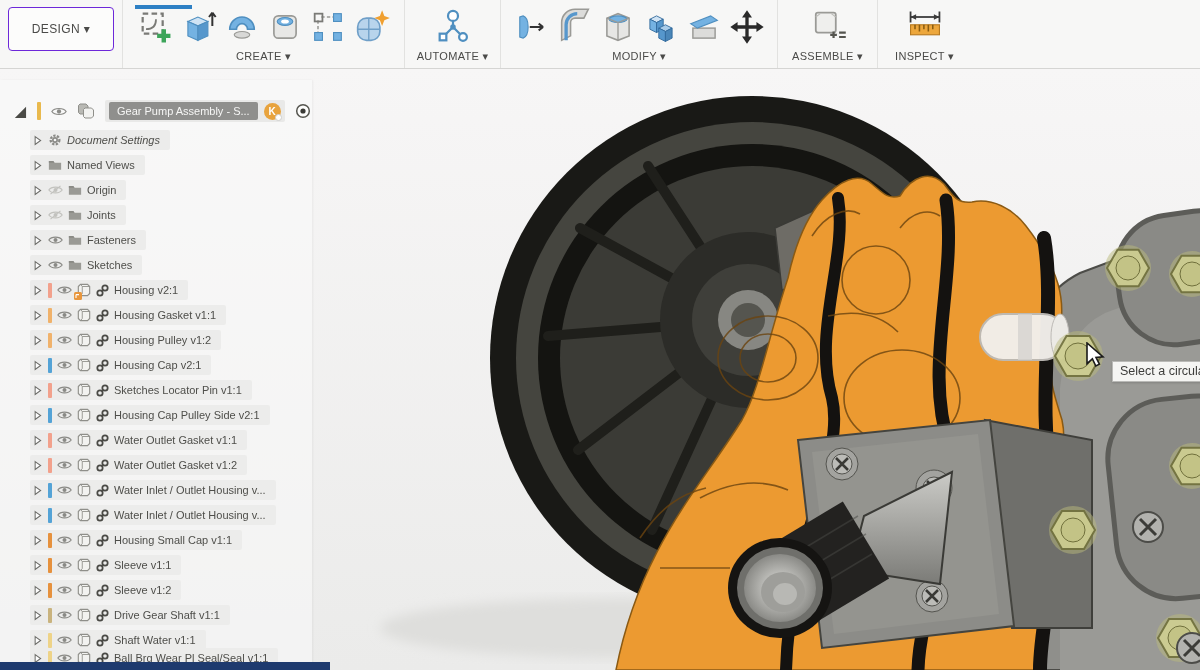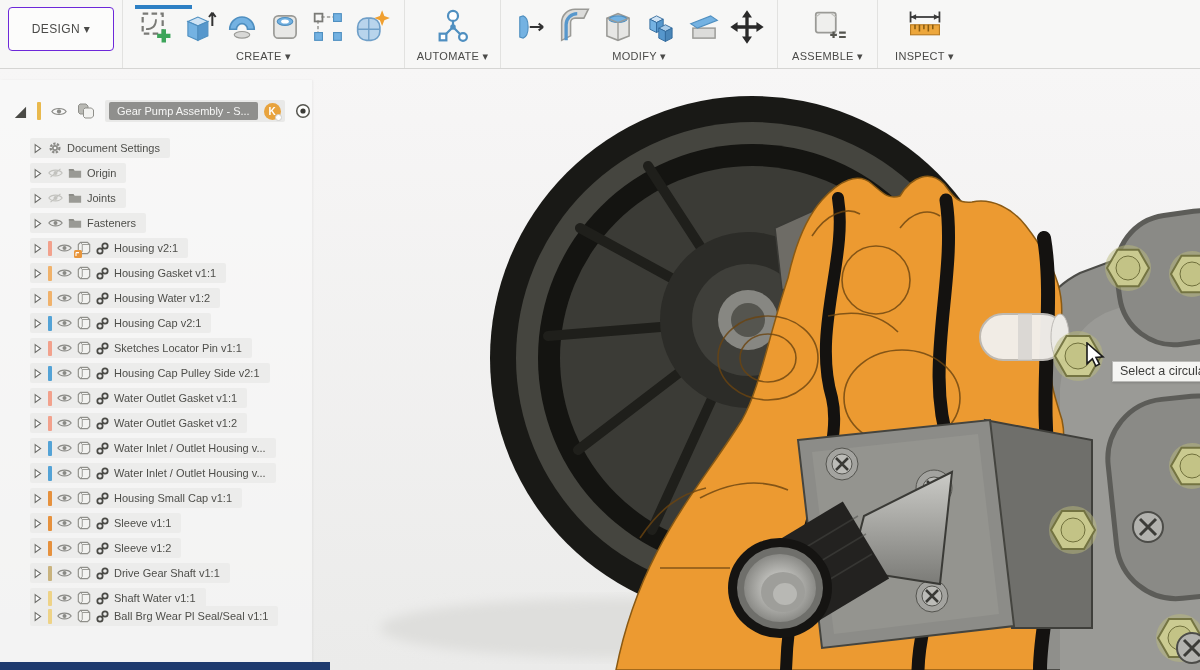--- a/index.html
+++ b/index.html
@@ -31,21 +31,21 @@
   .browser-title{font-size:11px;color:#56564f;letter-spacing:.6px;flex:1;}
   .root-row{display:flex;align-items:center;gap:10px;height:26px;margin:18px 0 0 12px;}
   .root-pill{display:flex;align-items:center;gap:6px;background:#e9e9e8;border-radius:2px;padding:2px 4px;}
   .root-label{background:#8f8f8d;color:#f6f6f5;font-size:11px;padding:3px 8px;border-radius:2px;white-space:nowrap;}
   .avatar{width:17px;height:17px;border-radius:50%;background:#e8a33d;color:#fff;font-size:10px;font-weight:bold;
     display:flex;align-items:center;justify-content:center;position:relative;}
   .avatar:after{content:"";position:absolute;right:-1px;bottom:-1px;width:5px;height:5px;border-radius:50%;background:#fff;border:1px solid #cfcfcd;}
   .root-bar{width:4px;height:18px;border-radius:1px;background:#e9b94d;}
   .tree{margin-top:0;}
   .tree-row{height:20px;margin:0 0 5px 30px;}
-  .tree-row:first-child{margin-top:14px;}
+  .tree-row:first-child{margin-top:6px;font-style:italic;}
   .pill{display:inline-flex;align-items:center;gap:5px;background:#ececeb;border-radius:2px;height:20px;padding:0 10px 0 2px;}
   .tr-arrow svg{width:11px;height:11px;display:block;}
   .tr-bar{width:4px;height:15px;border-radius:1px;display:inline-block;}
   .tr-eye svg{width:15px;height:10px;display:block;}
   .tr-type{position:relative;display:inline-flex;}
   .tr-type svg{width:14px;height:14px;display:block;}
   .tr-badge{position:absolute;left:-3px;bottom:-3px;}
   .tr-badge svg{width:8px;height:8px;}
   .tr-link svg{width:13px;height:13px;display:block;}
   .tr-label{font-size:11px;color:#4e4e4a;white-space:nowrap;}
@@ -376,20 +376,34 @@
               </svg>
             </span>
             <span class="tr-label">Document Settings</span>
           </span></div>
         <div class="tree-row"><span class="pill">
             <span class="tr-arrow">
               <svg viewBox="0 0 14 14">
                 <path d="M4 2 L11 7 L4 12 Z" fill="#fdfdfd" stroke="#6a6a66" stroke-width="1.3"></path>
               </svg>
             </span>
+            <span class="tr-type">
+              <svg viewBox="0 0 16 13">
+                <path d="M1 2 h5 l1.5 2 H15 v8 H1 Z" fill="#9a9a95"></path>
+                <path d="M1 2 h5 l1.5 2 H1 Z" fill="#8a8a85"></path>
+              </svg>
+            </span>
+            <span class="tr-label">Named Views</span>
+          </span></div>
+        <div class="tree-row"><span class="pill">
+            <span class="tr-arrow">
+              <svg viewBox="0 0 14 14">
+                <path d="M4 2 L11 7 L4 12 Z" fill="#fdfdfd" stroke="#6a6a66" stroke-width="1.3"></path>
+              </svg>
+            </span>
             <span class="tr-eye">
               <svg viewBox="0 0 18 12">
                 <path d="M1 6 C4 1.5 14 1.5 17 6 C14 10.5 4 10.5 1 6 Z" fill="none" stroke="#c2c2be" stroke-width="1.4"></path>
                 <circle cx="9" cy="6" r="2.4" fill="#c2c2be"></circle>
                 <path d="M3 11 L15 1" stroke="#c2c2be" stroke-width="1.4"></path>
               </svg>
             </span>
             <span class="tr-type">
               <svg viewBox="0 0 16 13">
                 <path d="M1 2 h5 l1.5 2 H15 v8 H1 Z" fill="#9a9a95"></path>
@@ -431,20 +445,40 @@
                 <circle cx="9" cy="6" r="2.4" fill="#8a8a86"></circle>
               </svg>
             </span>
             <span class="tr-type">
               <svg viewBox="0 0 16 13">
                 <path d="M1 2 h5 l1.5 2 H15 v8 H1 Z" fill="#9a9a95"></path>
                 <path d="M1 2 h5 l1.5 2 H1 Z" fill="#8a8a85"></path>
               </svg>
             </span>
             <span class="tr-label">Fasteners</span>
+          </span></div>
+        <div class="tree-row"><span class="pill">
+            <span class="tr-arrow">
+              <svg viewBox="0 0 14 14">
+                <path d="M4 2 L11 7 L4 12 Z" fill="#fdfdfd" stroke="#6a6a66" stroke-width="1.3"></path>
+              </svg>
+            </span>
+            <span class="tr-eye">
+              <svg viewBox="0 0 18 12">
+                <path d="M1 6 C4 1.5 14 1.5 17 6 C14 10.5 4 10.5 1 6 Z" fill="none" stroke="#8a8a86" stroke-width="1.4"></path>
+                <circle cx="9" cy="6" r="2.4" fill="#8a8a86"></circle>
+              </svg>
+            </span>
+            <span class="tr-type">
+              <svg viewBox="0 0 16 13">
+                <path d="M1 2 h5 l1.5 2 H15 v8 H1 Z" fill="#9a9a95"></path>
+                <path d="M1 2 h5 l1.5 2 H1 Z" fill="#8a8a85"></path>
+              </svg>
+            </span>
+            <span class="tr-label">Sketches</span>
           </span></div>
         <div class="tree-row"><span class="pill">
             <span class="tr-arrow">
               <svg viewBox="0 0 14 14">
                 <path d="M4 2 L11 7 L4 12 Z" fill="#fdfdfd" stroke="#6a6a66" stroke-width="1.3"></path>
               </svg>
             </span>
             <span class="tr-bar" style="background:#f2a18c"></span>
             <span class="tr-eye">
               <svg viewBox="0 0 18 12">
@@ -526,21 +560,21 @@
             </span>
             <span class="tr-link">
               <svg viewBox="0 0 15 15">
                 <g fill="none" stroke="#4a4a46" stroke-width="2">
                   <circle cx="4.6" cy="10.4" r="3.1"></circle>
                   <circle cx="10.4" cy="4.6" r="3.1"></circle>
                   <path d="M6.5 8.5 L8.5 6.5"></path>
                 </g>
               </svg>
             </span>
-            <span class="tr-label">Housing Water v1:2</span>
+            <span class="tr-label">Housing Pulley v1:2</span>
           </span></div>
         <div class="tree-row"><span class="pill">
             <span class="tr-arrow">
               <svg viewBox="0 0 14 14">
                 <path d="M4 2 L11 7 L4 12 Z" fill="#fdfdfd" stroke="#6a6a66" stroke-width="1.3"></path>
               </svg>
             </span>
             <span class="tr-bar" style="background:#54a3d6"></span>
             <span class="tr-eye">
               <svg viewBox="0 0 18 12">

